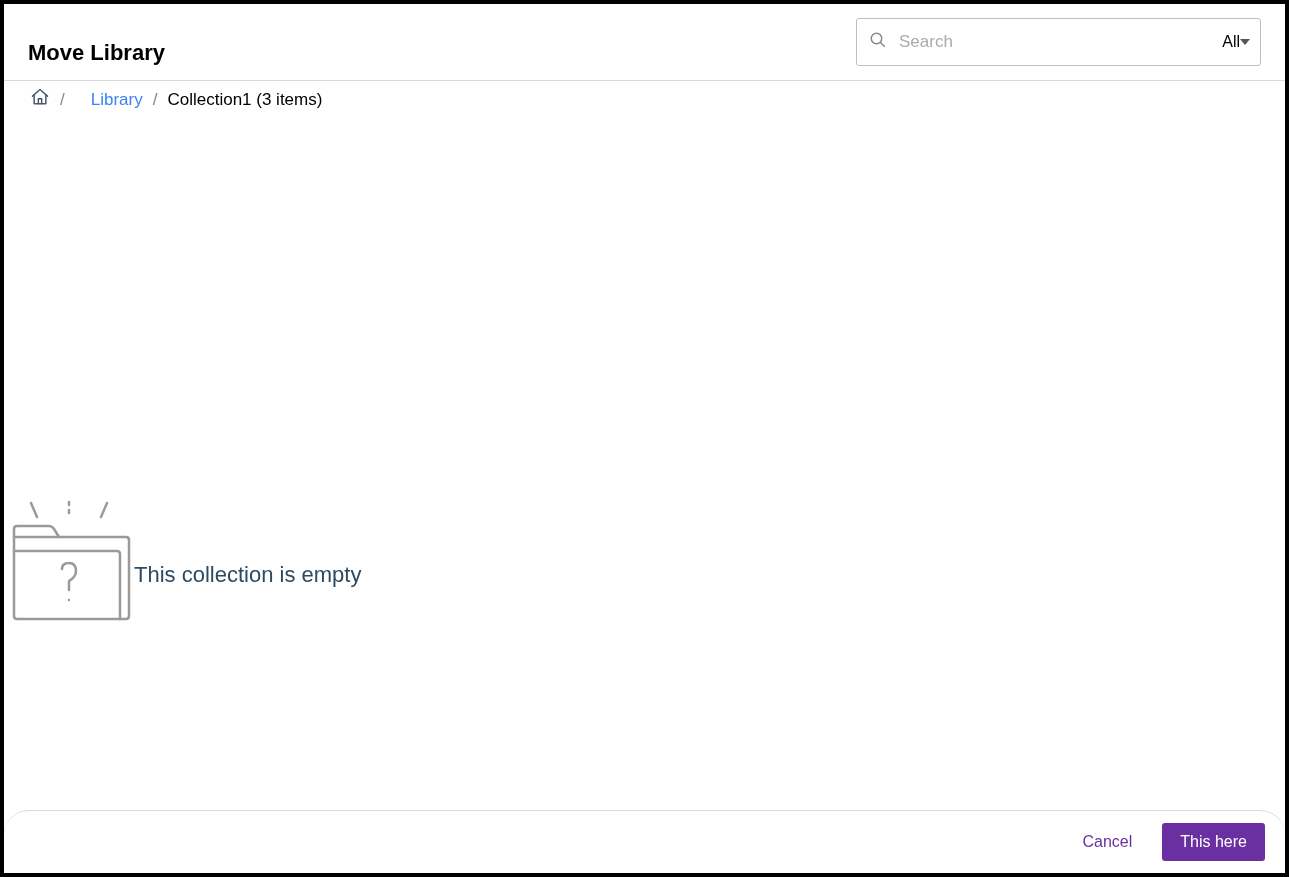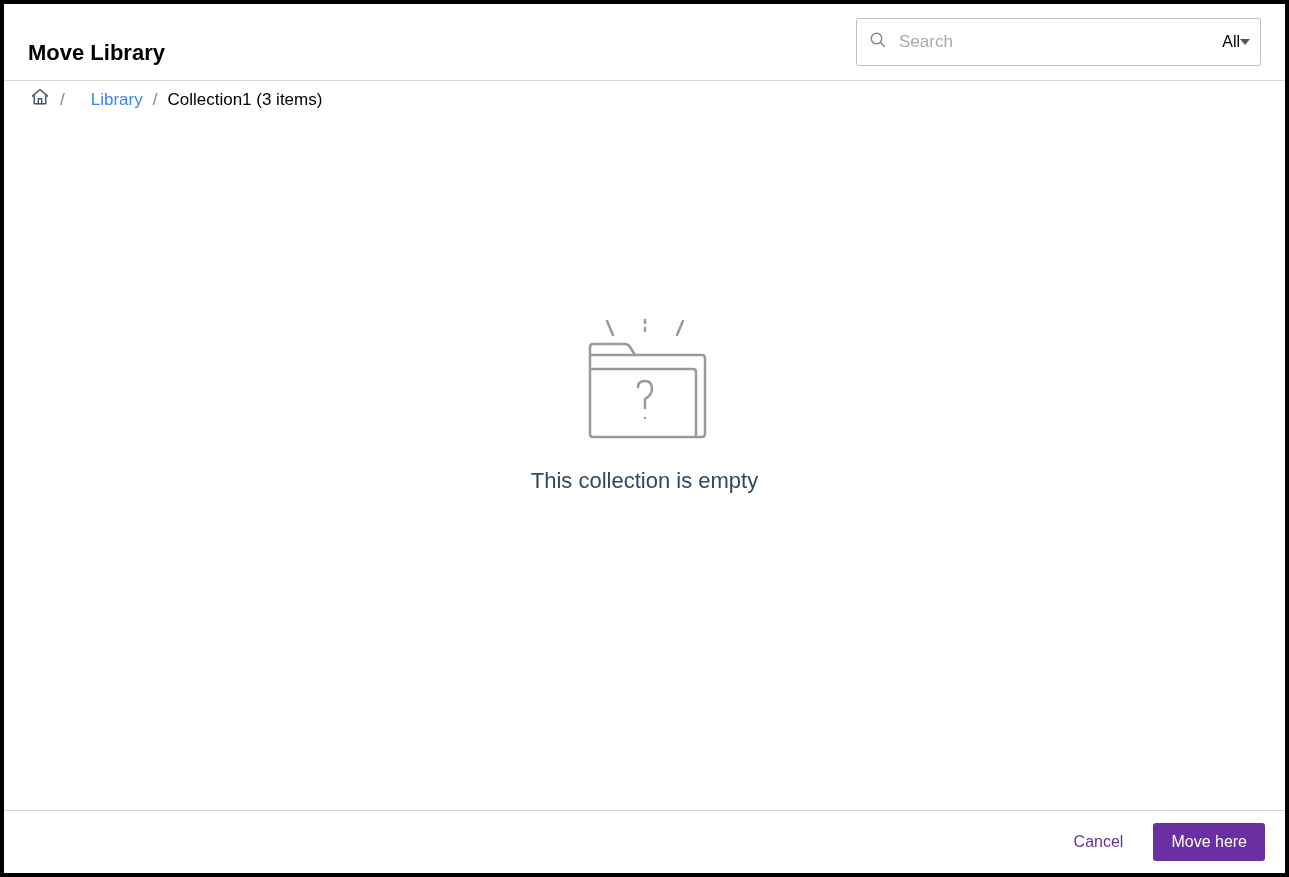--- a/index.html
+++ b/index.html
@@ -114,41 +114,42 @@
       color: #3b82f6;
       cursor: pointer;
       margin-left: 16px;
     }
     .breadcrumb .current {
       color: #000;
     }
     .content {
       flex: 1;
       display: flex;
-      flex-direction: column;
+      flex-direction: row;
       align-items: center;
       justify-content: flex-start;
       padding-top: 195px;
     }
     .empty-illustration svg {
       width: 130px;
       height: 125px;
     }
     .empty-text {
       margin-top: 22px;
       font-size: 22px;
       color: #2e4a60;
     }
     .footer {
       border-top: 1px solid #d9d9d9;
       display: flex;
       justify-content: flex-end;
       align-items: center;
       padding: 12px 20px;
       gap: 18px;
+      border-radius: 25px;
     }
     .btn-cancel {
       background: transparent;
       border: none;
       color: #6a2fa0;
       font-size: 16px;
       cursor: pointer;
       padding: 8px 12px;
     }
     .btn-primary {
@@ -213,16 +214,16 @@
         <path d="M10 52 L113 52 Q116 52 116 55 L116 120"></path>
         <path d="M58 70 Q58 64 65 64 Q72 64 72 72 Q72 78 65 82 L65 91"></path>
         <circle cx="65" cy="101" r="1.2" fill="#9a9a9a" stroke="none"></circle>
       </svg>
     </div>
     <div class="empty-text">This collection is empty</div>
   </div>
 
   <div class="footer">
     <button class="btn-cancel">Cancel</button>
-    <button class="btn-primary">Move here</button>
+    <button class="btn-primary">This here</button>
   </div>
 
 </div>
 
 </body></html>

